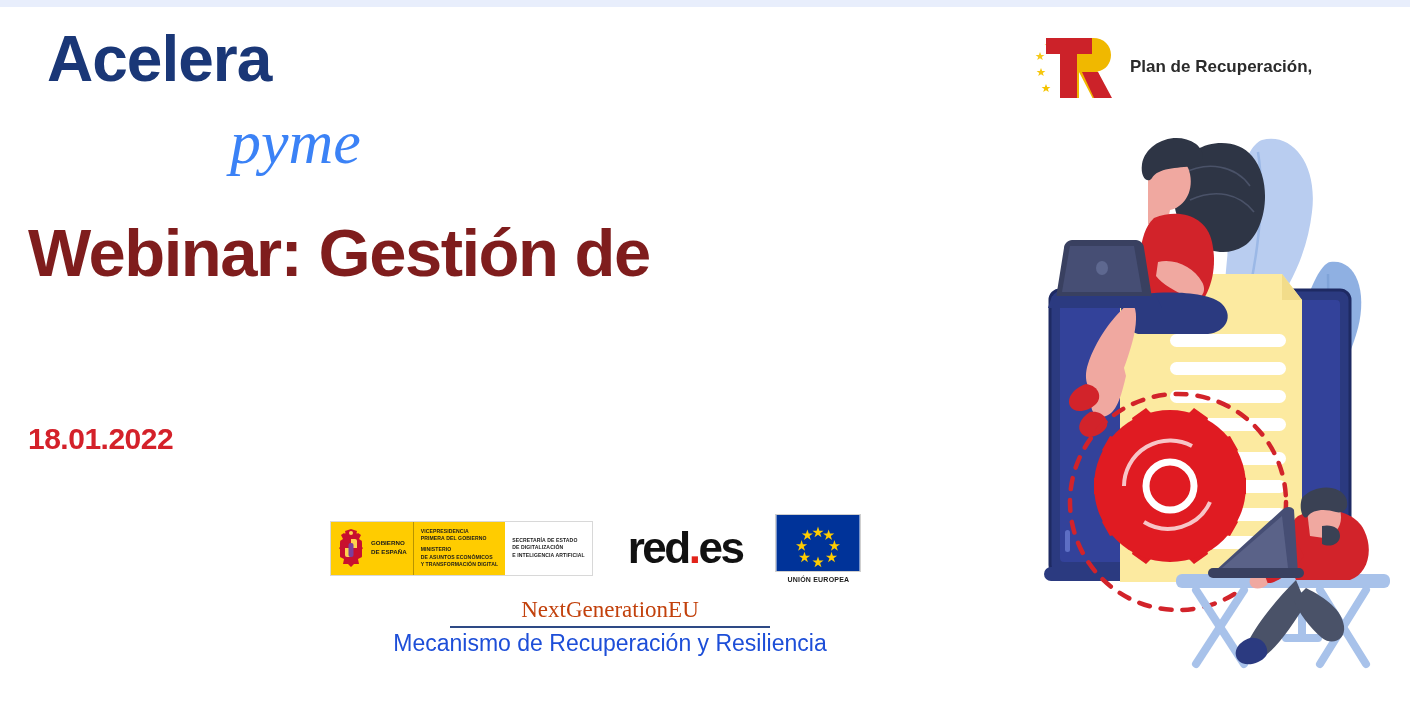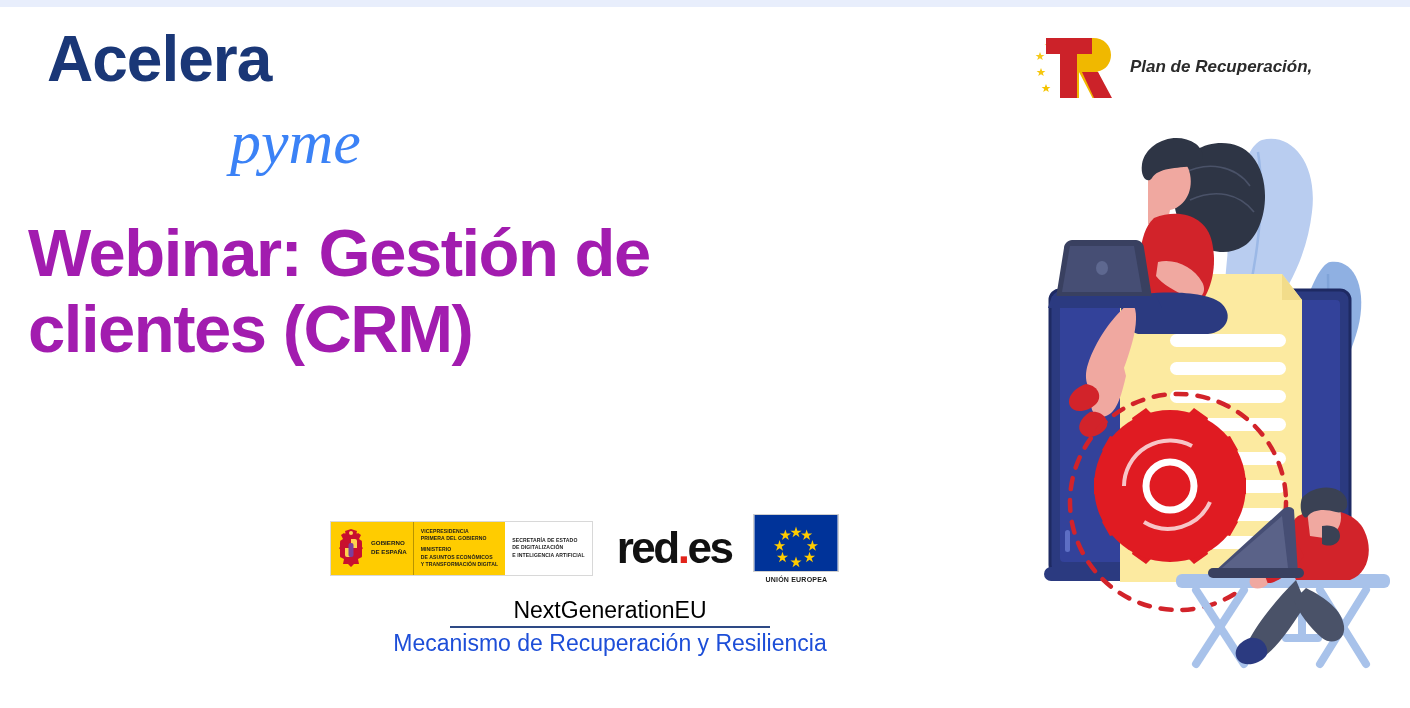--- a/index.html
+++ b/index.html
@@ -66,21 +66,21 @@
   .title {
     position: absolute;
     left: 28px;
     top: 215px;
     width: 860px;
     font-family: "Liberation Sans", sans-serif;
     font-weight: bold;
     font-size: 67px;
     line-height: 1.13;
     letter-spacing: -1.5px;
-    color: #a21caf;
+    color: #7f1d1d;
   }
   .date {
     position: absolute;
     left: 28px;
     top: 422px;
     font-family: "Liberation Sans", sans-serif;
     font-weight: bold;
     font-size: 30px;
     letter-spacing: -0.5px;
     color: #d4212a;
@@ -96,41 +96,41 @@
     gap: 14px;
   }
   .plan-mark { width: 84px; height: 74px; display: block; }
   .plan-text {
     font-family: "Liberation Sans", sans-serif;
     font-weight: bold;
     font-size: 17px;
     line-height: 1.35;
     color: #2b2b2b;
     white-space: nowrap;
-    font-style: italic;
   }
 
   
   .illus {
     position: absolute;
     left: 1030px;
     top: 112px;
     width: 380px;
     height: 560px;
   }
 
   
   .footer-logos {
     position: absolute;
     left: 330px;
     top: 512px;
     width: 560px;
     height: 72px;
     display: flex;
     align-items: center;
+    gap: 11px;
   }
   .gob-logo {
     display: flex;
     height: 55px;
     border: 1px solid #d8d8d8;
     box-sizing: border-box;
   }
   .gob-yellow1 {
     background: #ffcc00;
     display: flex;
@@ -210,23 +210,23 @@
 
   
   .ngeu {
     position: absolute;
     left: 390px;
     top: 597px;
     width: 440px;
     text-align: center;
   }
   .ngeu-top {
-    font-family: Liberation Sans, sans-serif;
+    font-family: Liberation Serif, serif;
     font-size: 23px;
-    color: #000000;
+    color: #c2410c;
     line-height: 1.15;
     white-space: nowrap;
   }
   .ngeu-rule {
     width: 320px;
     height: 2px;
     background: #2e4a85;
     margin: 3px auto 2px auto;
   }
   .ngeu-bottom {
@@ -244,23 +244,23 @@
 
   <div class="top-band"></div>
 
   <div class="brand">
     <div class="brand-acelera">Acelera</div>
     <div class="brand-pyme">pyme</div>
   </div>
 
   <div class="title">
     <div>Webinar: Gestión de</div>
-    <div>clientes (CRM)</div>
   </div>
 
+  <div class="date">18.01.2022</div>
 
   <div class="plan-logo">
     <svg class="plan-mark" viewBox="0 0 84 74">
 
       <g fill="#f5c400">
         <polygon points="8,22 9.2,25 12.4,25 9.8,26.9 10.8,30 8,28.2 5.2,30 6.2,26.9 3.6,25 6.8,25" opacity="0.9"></polygon>
         <polygon points="9,38 10.2,41 13.4,41 10.8,42.9 11.8,46 9,44.2 6.2,46 7.2,42.9 4.6,41 7.8,41" opacity="0.95"></polygon>
         <polygon points="14,54 15.2,57 18.4,57 15.8,58.9 16.8,62 14,60.2 11.2,62 12.2,58.9 9.6,57 12.8,57"></polygon>
         <polygon points="16,12 16.9,14.3 19.4,14.3 17.4,15.8 18.1,18.2 16,16.8 13.9,18.2 14.6,15.8 12.6,14.3 15.1,14.3" opacity="0.8"></polygon>
       </g>

